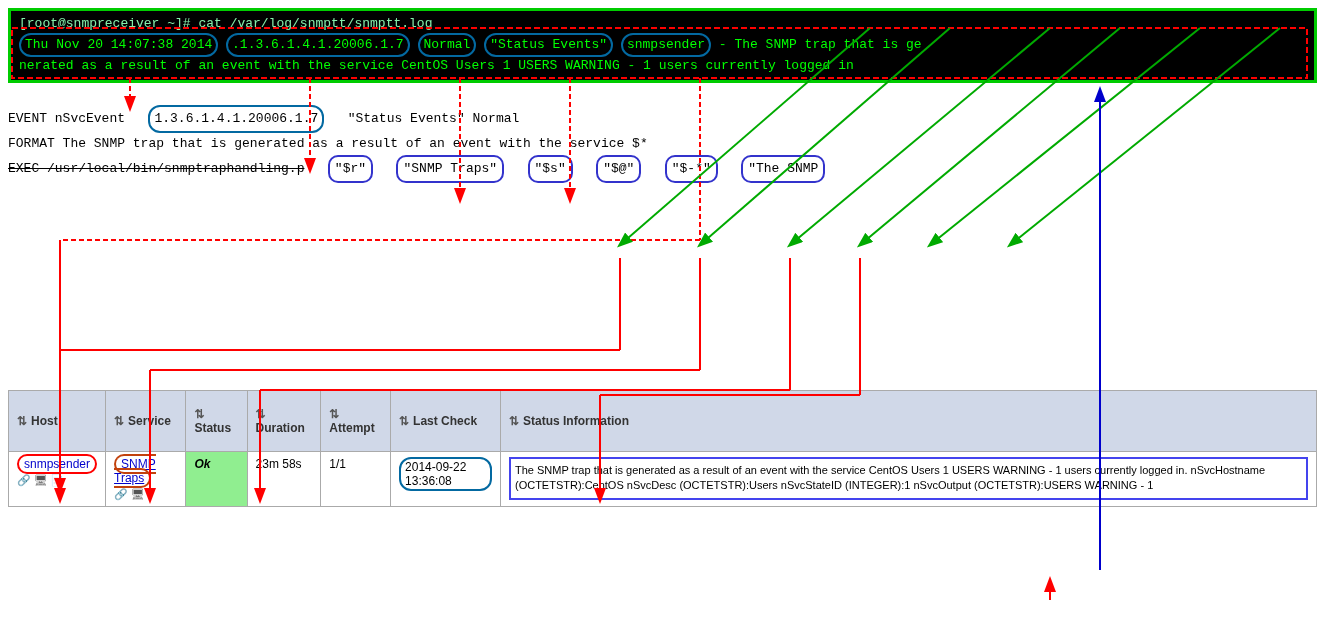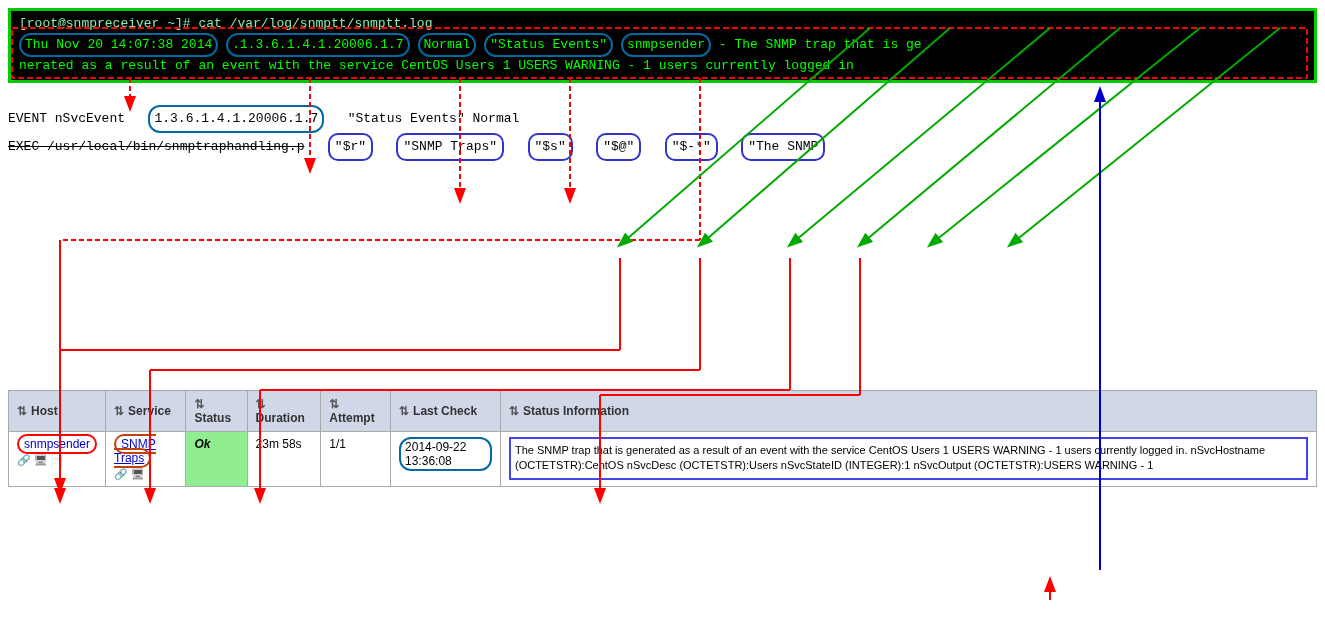--- a/index.html
+++ b/index.html
@@ -76,21 +76,21 @@
     }
     table {
       width: 100%;
       border-collapse: collapse;
       font-family: Arial, sans-serif;
       font-size: 12px;
     }
     th {
       background: #d0d8e8;
       border: 1px solid #aaa;
-      padding: 6px 8px;
+      padding: 16px 8px;
       text-align: left;
       color: #333;
       font-weight: bold;
     }
     th .sort-icon {
       display: inline-block;
       margin-right: 4px;
       color: #555;
     }
     td {
@@ -167,20 +167,21 @@
   </div>
   <div class="terminal-line2">nerated as a result of an event with the service CentOS Users 1 USERS WARNING - 1 users currently logged in</div>
 </div>
 
 <div class="config-block">
   <span class="config-line">
     EVENT nSvcEvent &nbsp;
     <span class="circle-red">1.3.6.1.4.1.20006.1.7</span>
     &nbsp; "Status Events" Normal
   </span>
+  <span class="config-line">FORMAT The SNMP trap that is generated as a result of an event with the service $*</span>
   <span class="config-line">
     <span class="strikethrough">EXEC /usr/local/bin/snmptraphandling.p</span>
     &nbsp;
     <span class="quoted-blue">"$r"</span>
     &nbsp;
     <span class="quoted-blue">"SNMP Traps"</span>
     &nbsp;
     <span class="quoted-blue">"$s"</span>
     &nbsp;
     <span class="quoted-blue">"$@"</span>

